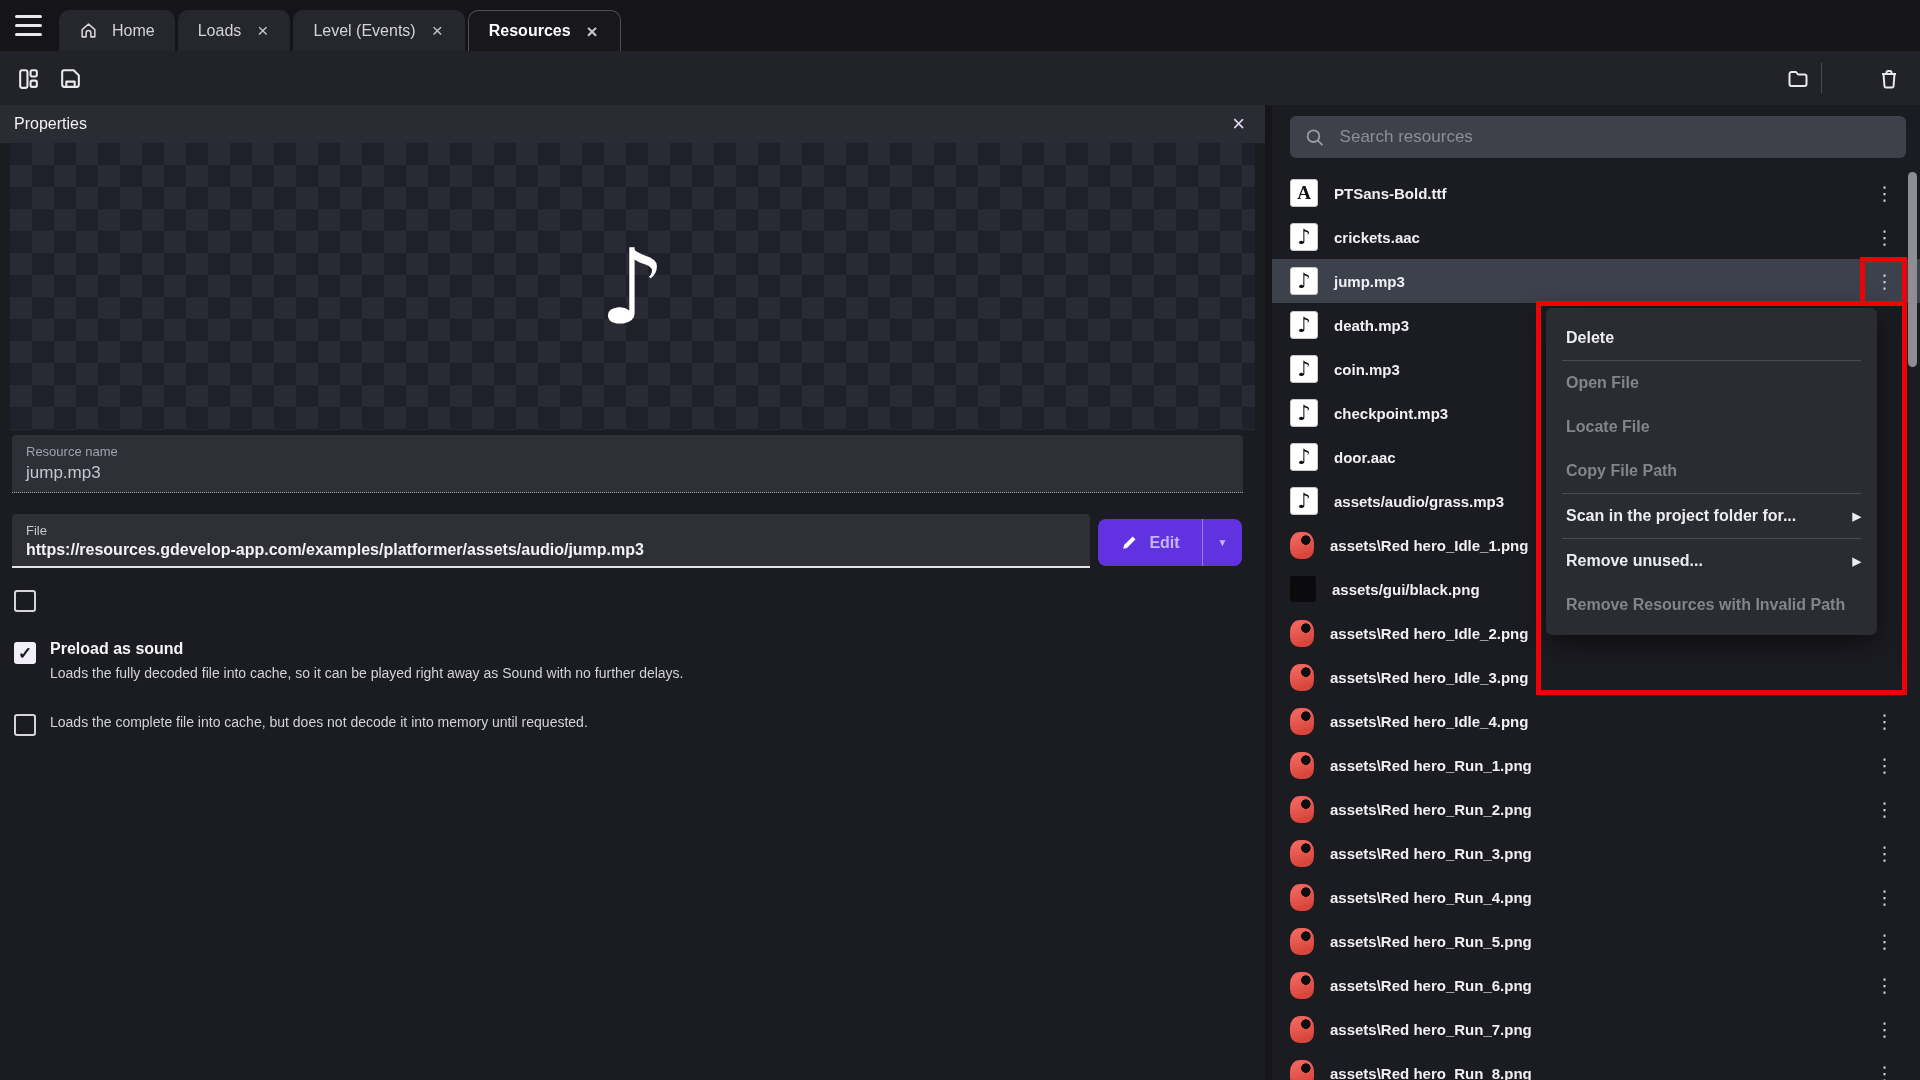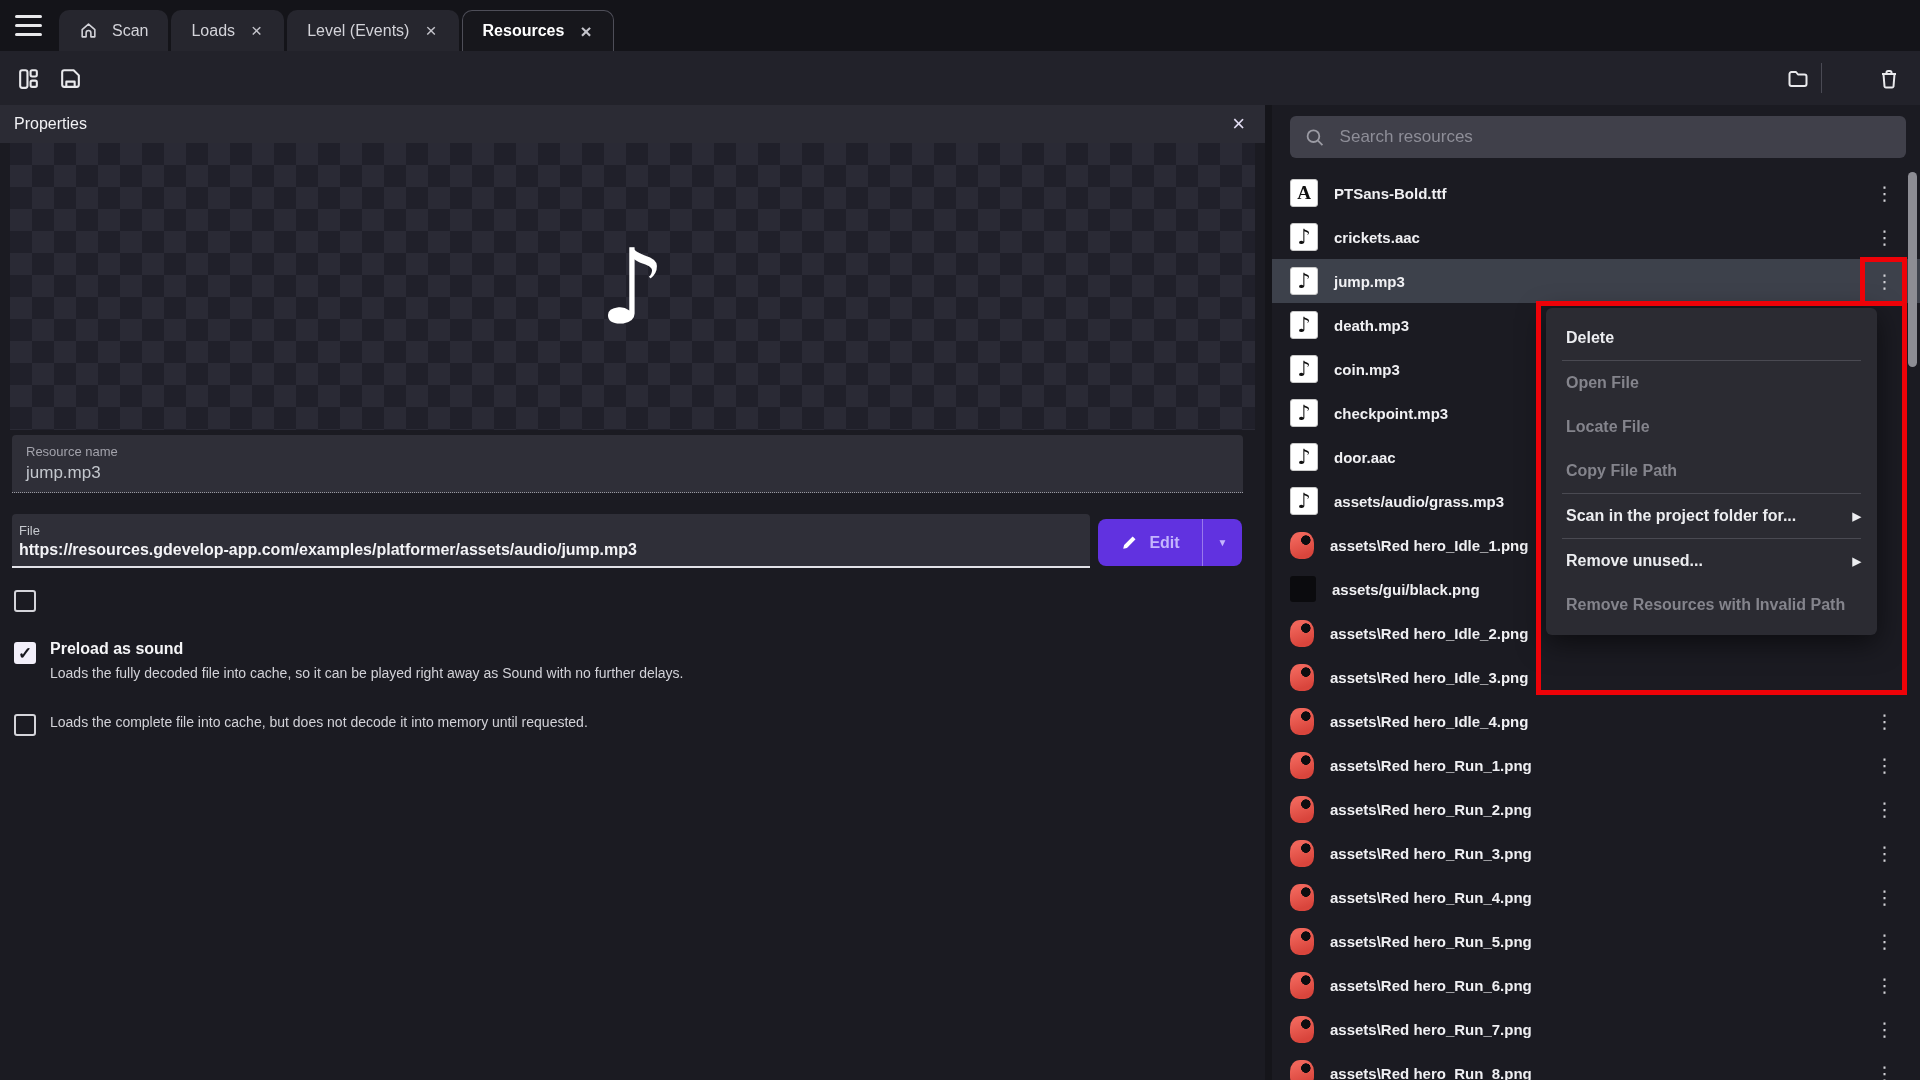--- a/index.html
+++ b/index.html
@@ -36,21 +36,21 @@
   .props-close { margin-left:auto; font-size:22px; color:#e2dcf2; line-height:1; cursor:pointer; padding-right:6px; }
   .checker { position:absolute; left:10px; top:38px; width:1245px; height:287px;
     background:conic-gradient(#2a2a35 0 25%, #20202a 0 50%, #2a2a35 0 75%, #20202a 0) 0 0 / 44px 44px;
     display:flex; align-items:center; justify-content:center; }
   .big-note::before { content:"♪"; font-family:"DejaVu Sans", sans-serif; font-size:104px; color:#ffffff; line-height:1; }
 
   .field { position:absolute; background:#2f2f38; border-radius:4px 4px 0 0; padding:9px 14px 0 14px; }
   .field .flabel { font-size:13px; color:#a2a2ab; }
   .field .fvalue { margin-top:4px; font-size:17px; color:#c3c7cd; }
   .field-name { left:12px; top:330px; width:1231px; height:58px; border-bottom:1px dotted #9a9aa2; }
-  .field-file { left:12px; top:409px; width:1078px; height:54px; border-bottom:2px solid #e2e2e8;padding-left:7px; }
+  .field-file { left:12px; top:409px; width:1078px; height:54px; border-bottom:2px solid #e2e2e8; }
   .field-file .flabel { color:#c6c9ce; }
   .field-file .fvalue { color:#f3f3f6; font-weight:bold; font-size:16px; margin-top:3px; }
 
   .btn-edit { position:absolute; left:1098px; top:414px; width:144px; height:47px; background:#6132e0; border:none; border-radius:8px; display:flex; align-items:center; color:#c4b5fd; }
   .btn-edit .main { flex:1; display:flex; align-items:center; justify-content:center; gap:10px; font-size:16px; font-weight:bold; }
   .btn-edit .caret { width:40px; align-self:stretch; border-left:1px solid rgba(255,255,255,.35); display:flex; align-items:center; justify-content:center; font-size:10px; }
 
   .cbx-group { position:absolute; left:14px; top:480px; width:1000px; }
   .cbx-row { display:flex; gap:14px; margin-bottom:25px; }
   .cbx-box { width:22px; height:22px; margin-top:5px; border:2px solid #d4d4da; border-radius:3px; flex:0 0 auto; background:transparent; }
@@ -98,21 +98,21 @@
       <span></span>
       <span></span>
       <span></span>
     </div>
   <div class="tabs">
 
       <div class="tab home">
         <svg class="home-icon" viewBox="0 0 24 24" width="19" height="19" fill="none" stroke="#d3d3d9" stroke-width="2" stroke-linejoin="round">
           <path d="M4 11 L12 4 L20 11 V20 H15 V15 a3 3 0 0 0-6 0 V20 H4 Z"></path>
         </svg>
-        <span class="lbl">Scan</span>
+        <span class="lbl">Home</span>
 
       </div>
 
       <div class="tab closable">
 
         <span class="lbl">Loads</span>
         <span class="close">×</span>
       </div>
 
       <div class="tab closable">

